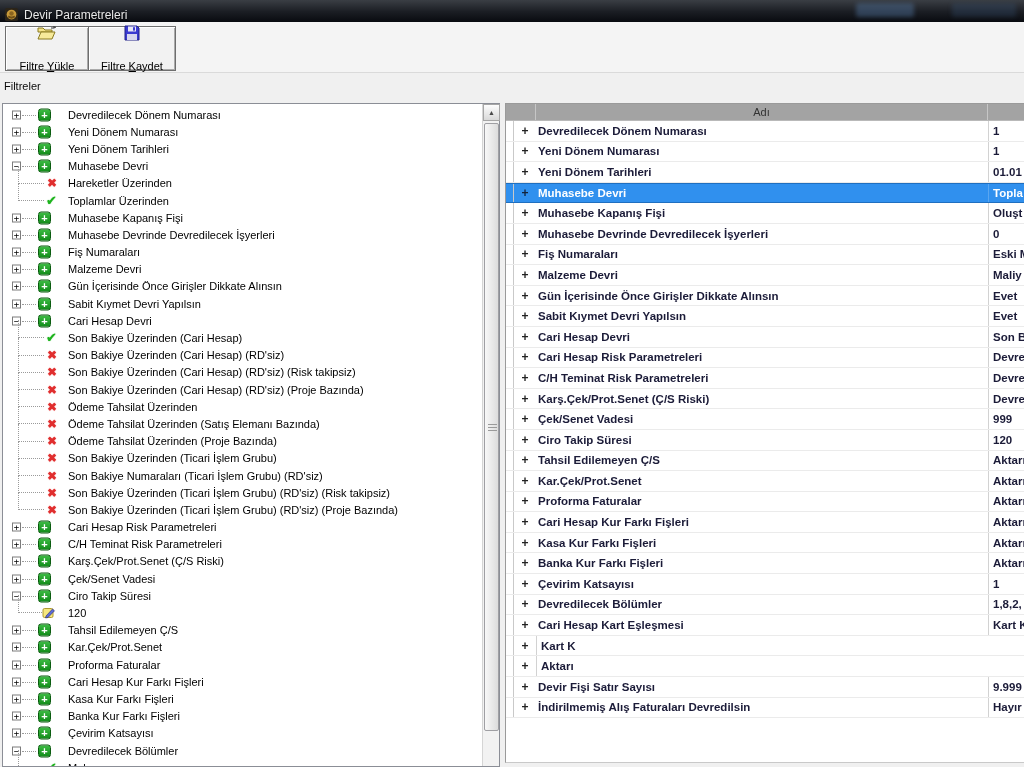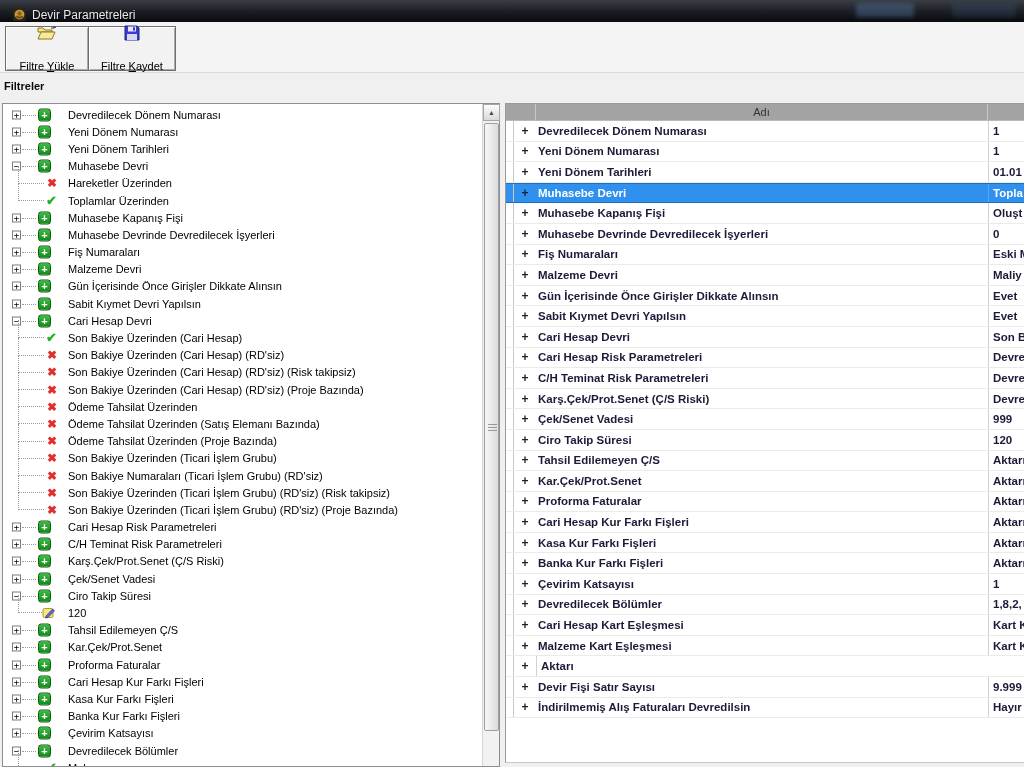--- a/index.html
+++ b/index.html
@@ -5,21 +5,21 @@
   * { margin:0; padding:0; box-sizing:border-box; }
   html,body { width:1024px; height:767px; overflow:hidden; }
   body {
     font-family:"Liberation Sans","DejaVu Sans",sans-serif;
     background:#f0f0f0; position:relative;
   }
   
   .titlebar {
     position:absolute; left:0; top:0; width:1024px; height:30px;
     background:linear-gradient(#3a3e44 0%, #1b1e24 40%, #090b10 75%, #05060a 100%);
-    display:flex; align-items:center; padding-left:12px;
+    display:flex; align-items:center; padding-left:4px;
     border-bottom:1px solid #6d7076;
   }
   .app-icon { width:15px; height:15px; margin-right:5px; flex:none; }
   .title-text { color:#e8e8e8; font-size:12px; text-shadow:0 1px 2px #000; }
   .bg-blob { position:absolute; top:3px; height:14px; border-radius:2px; }
   .blob1 { left:856px; width:58px; background:rgba(90,130,175,.38); filter:blur(2px); }
   .blob2 { left:952px; width:64px; background:rgba(60,90,130,.25); filter:blur(2px); }
   
   .toolbar {
     position:absolute; left:0; top:22px; width:1024px; height:51px;
@@ -29,21 +29,21 @@
     position:absolute; top:4px; height:45px; background:#f2f2f2;
     border:1px solid #6e6e6e;
     box-shadow:inset 1px 1px 0 #ffffff, inset -1px -1px 0 #aaaaaa;
     display:flex; flex-direction:column; align-items:center; justify-content:center;
     gap:19px; font-size:11px; color:#000; cursor:default;
   }
   .tb-btn .ico { height:18px; display:flex; align-items:center; }
   .btn1 { left:5px;  width:84px; }
   .btn2 { left:88px; width:88px; }
   
-  .section-label { position:absolute; top:80px; font-size:11px; font-weight:bold; color:#0a0a0a; }
+  .section-label { position:absolute; top:80px; font-size:11px; font-weight:normal; color:#0a0a0a; }
   .lab-left  { left:4px; }
   .lab-right { left:505px;margin-top:31px; }
   
   .tree-panel {
     position:absolute; left:2px; top:103px; width:498px; height:664px;
     background:#ffffff; border:1px solid #8b8e96;
   }
   .tree-rows { position:absolute; left:1px; top:2px; right:18px; bottom:0; overflow:hidden; }
   .tree-row { position:relative; height:17.2px; display:flex; align-items:center; white-space:nowrap; }
   .tree-label { font-size:11px; color:#000; position:absolute; left:64px; top:50%; transform:translateY(-50%); }
@@ -536,21 +536,20 @@
       </div>
       <div class="grid-row">
         <div class="gr-marker"></div>
         <div class="gr-plus">+</div>
         <div class="gr-name">Cari Hesap Kart Eşleşmesi</div>
         <div class="gr-value">Kart K</div>
       </div>
       <div class="grid-row">
         <div class="gr-marker"></div>
         <div class="gr-plus">+</div>
-        <div class="gr-name">Malzeme Kart Eşleşmesi</div>
         <div class="gr-value">Kart K</div>
       </div>
       <div class="grid-row">
         <div class="gr-marker"></div>
         <div class="gr-plus">+</div>
         <div class="gr-value">Aktarı</div>
       </div>
       <div class="grid-row">
         <div class="gr-marker"></div>
         <div class="gr-plus">+</div>

